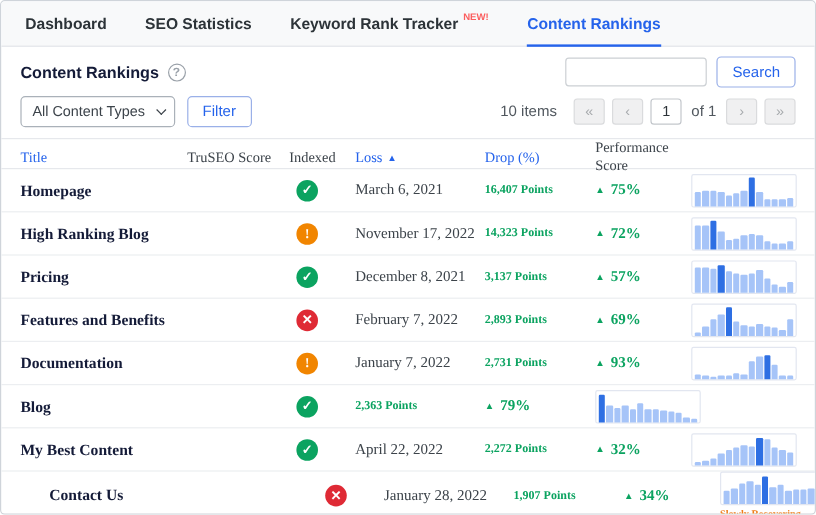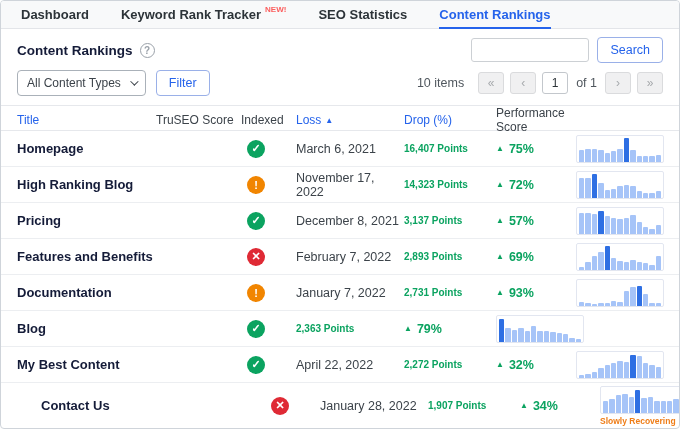--- a/index.html
+++ b/index.html
@@ -4,21 +4,21 @@
 <style>
   * { margin:0; padding:0; box-sizing:border-box; }
   html,body { background:#fff; }
   body { width:680px; height:429px; font-family:"Liberation Sans", sans-serif; }
 
   .app { width:680px; height:429px; border:1px solid #cfd4da; border-radius:4px;
          background:#fff; display:flex; flex-direction:column; overflow:hidden; }
 
   
   .tabbar { display:flex; gap:32px; padding:0 20px; background:#f8f9fa;
-            border-bottom:1px solid #e3e5e9; height:28px; flex:none; }
+            border-bottom:1px solid #e3e5e9; height:38px; flex:none; }
   .tab { display:flex; align-items:center; font-size:13px; font-weight:700; color:#2c3338;
          cursor:pointer; border-bottom:2px solid transparent; margin-bottom:-1px; }
   .tab.active { color:var(--accent-blue); border-bottom-color:var(--accent-blue); }
   .tab .badge { color:#fb5e5e; font-size:8px; font-weight:700; margin-left:4px; transform:translateY(-5px); }
 
   
   .section { padding:6px 16px 0; flex:none; }
   .head-row { display:flex; justify-content:space-between; align-items:center; height:26px; margin-top:2px; }
   .title-wrap { display:flex; align-items:center; gap:7px; }
   .page-title { font-size:13.5px; font-weight:700; color:#141b38; }
@@ -40,21 +40,21 @@
   .items-count { font-size:12.5px; color:#50575e; margin-right:8px; }
   .pager-btn { width:26px; height:22px; background:#f0f0f1; border:1px solid #dadbdd; border-radius:3px;
                color:#a7aaad; font-size:12px; display:flex; align-items:center; justify-content:center; cursor:pointer; }
   .page-input { width:26px; height:22px; border:1px solid #c3c7cc; border-radius:3px; text-align:center;
                 font-size:12px; color:#2c3338; font-family:inherit; }
   .page-of { font-size:12.5px; color:#50575e; margin:0 2px; }
 
   
   .table { flex:1; display:flex; flex-direction:column; margin-top:8px; min-height:0; }
   .grid-row { display:grid; grid-template-columns:139px 85px 55px 108px 92px 80px 1fr;
-              align-items:center; padding-left:16px; }
+              align-items:center; padding-left:16px;font-family:Liberation Serif, serif; }
   .thead { height:26px; border-top:1px solid #e6e8ec; border-bottom:1px solid #e6e8ec; flex:none; }
   .th { font-size:12px; color:#3c434a; display:flex; align-items:center; gap:4px; }
   .th.sortable { color:var(--accent-blue); cursor:pointer; }
   .sort-arrow { font-size:8px; color:var(--accent-blue); }
 
   .tbody { flex:1; display:flex; flex-direction:column; min-height:0; }
   .row { flex:none; height:36px; border-bottom:1px solid #eceef1; }
   .row.grow { flex:1; border-bottom:none;padding-left:40px; }
   .cell-title { font-size:13px; font-weight:700; color:#141b38; cursor:pointer; }
   .cell-truseo { font-size:12.5px; color:#3c434a; }
@@ -74,25 +74,25 @@
 </head>
 <body>
 
 <div class="app" style="--accent-blue: #2563eb; --green: #0ba360; --orange: #f18500; --red: #df2a35; --bar-light: #a6c4f8; --bar-dark: #2e6fe3; --note-orange: #ef7d17;">
 
   <div class="tabbar">
       <div class="tab">
         <span>Dashboard</span>
       </div>
       <div class="tab">
+        <span>SEO Statistics</span>
+      </div>
+      <div class="tab">
         <span>Keyword Rank Tracker</span>
         <span class="badge">NEW!</span>
-      </div>
-      <div class="tab">
-        <span>SEO Statistics</span>
       </div>
       <div class="tab active">
         <span>Content Rankings</span>
       </div>
     </div>
 
   <div class="section">
     <div class="head-row">
       <div class="title-wrap">
         <span class="page-title">Content Rankings</span>

